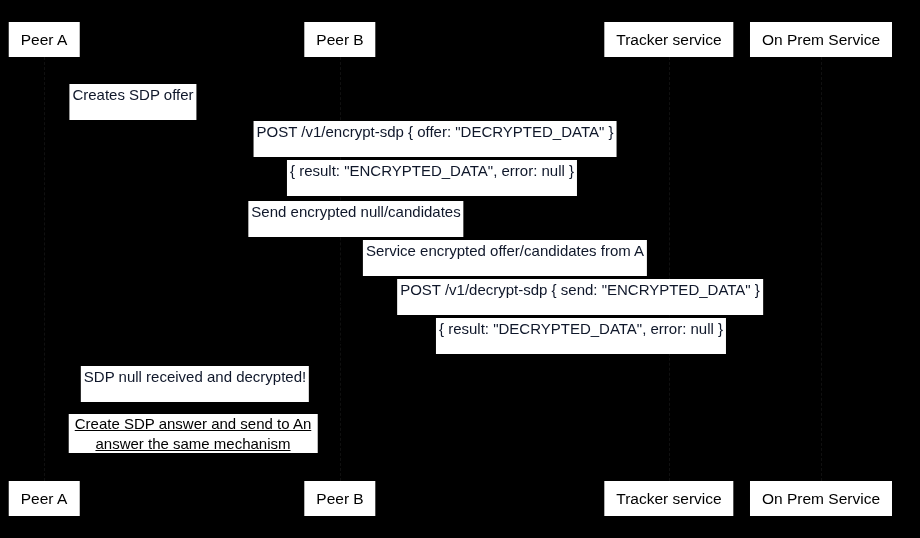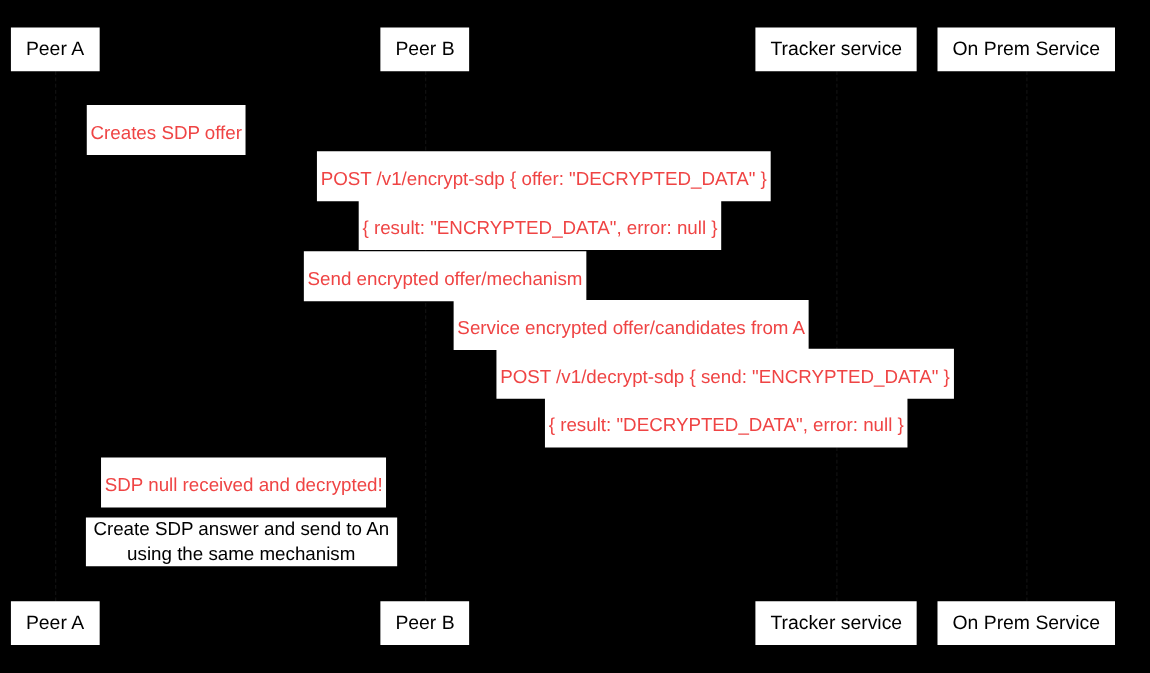--- a/index.html
+++ b/index.html
@@ -25,41 +25,41 @@
     white-space: nowrap;
     text-align: center;
     box-sizing: border-box;
   }
 
   
   .msg {
     position: absolute;
     transform: translateX(-50%);
     background: #ffffff;
-    color: #ef4444;
+    color: #0f172a;
     font-size: 15px;
     line-height: 21px;
-    height: 16px;
-    padding: 12px 3px;
+    height: 36px;
+    padding: 0 3px;
     white-space: nowrap;
   }
 
   
   .note {
     position: absolute;
     transform: translateX(-50%);
     background: #ffffff;
     color: #000000;
     font-size: 15px;
     line-height: 19.5px;
     padding: 0 6px;
     text-align: center;
     white-space: nowrap;
   }
-  .note span { display: block; }
+  .note span { display: block; text-decoration: underline; }
 
   
   .lifeline {
     position: absolute;
     top: 57px;
     height: 424px;
     width: 0;
     border-left: 1px dashed #101010;
   }
   .arrow {
@@ -89,29 +89,29 @@
   <div class="arrow" style="left:44px;  top:392px; width:296px"></div>
 
   <div class="actor" style="left:44px;  top:22px">Peer A</div>
   <div class="actor" style="left:340px; top:22px">Peer B</div>
   <div class="actor" style="left:669px; top:22px">Tracker service</div>
   <div class="actor" style="left:821px; top:22px">On Prem Service</div>
 
   <div class="msg" style="left:133px; top:84px">Creates SDP offer</div>
   <div class="msg" style="left:435px; top:121px">POST /v1/encrypt-sdp { offer: "DECRYPTED_DATA" }</div>
   <div class="msg" style="left:432px; top:160px">{ result: "ENCRYPTED_DATA", error: null }</div>
-  <div class="msg" style="left:356px; top:201px">Send encrypted offer/mechanism</div>
+  <div class="msg" style="left:356px; top:201px">Send encrypted null/candidates</div>
   <div class="msg" style="left:505px; top:240px">Service encrypted offer/candidates from A</div>
   <div class="msg" style="left:580px; top:279px">POST /v1/decrypt-sdp { send: "ENCRYPTED_DATA" }</div>
   <div class="msg" style="left:581px; top:318px">{ result: "DECRYPTED_DATA", error: null }</div>
   <div class="msg" style="left:195px; top:366px">SDP null received and decrypted!</div>
 
   <div class="note" style="left:193px; top:414px">
     <span>Create SDP answer and send to An</span>
-    <span>using the same mechanism</span>
+    <span>answer the same mechanism</span>
   </div>
 
   <div class="actor" style="left:44px;  top:481px">Peer A</div>
   <div class="actor" style="left:340px; top:481px">Peer B</div>
   <div class="actor" style="left:669px; top:481px">Tracker service</div>
   <div class="actor" style="left:821px; top:481px">On Prem Service</div>
 
 </div>
 
 </body></html>

